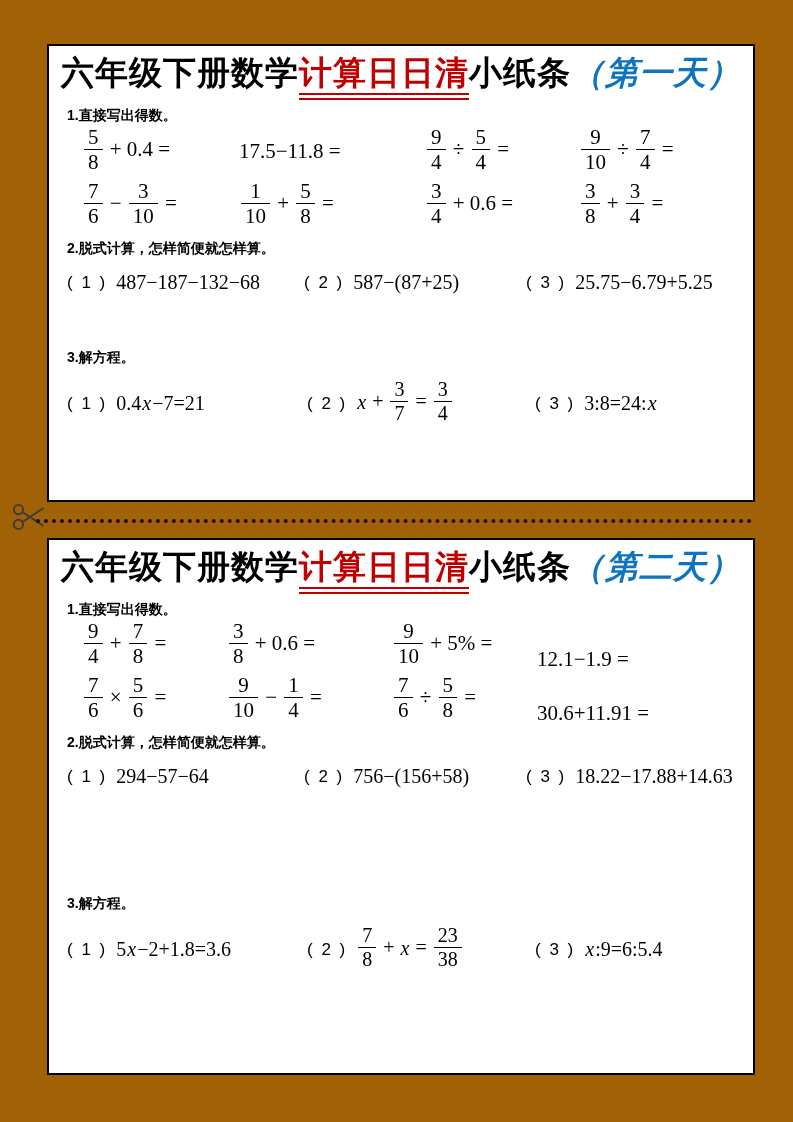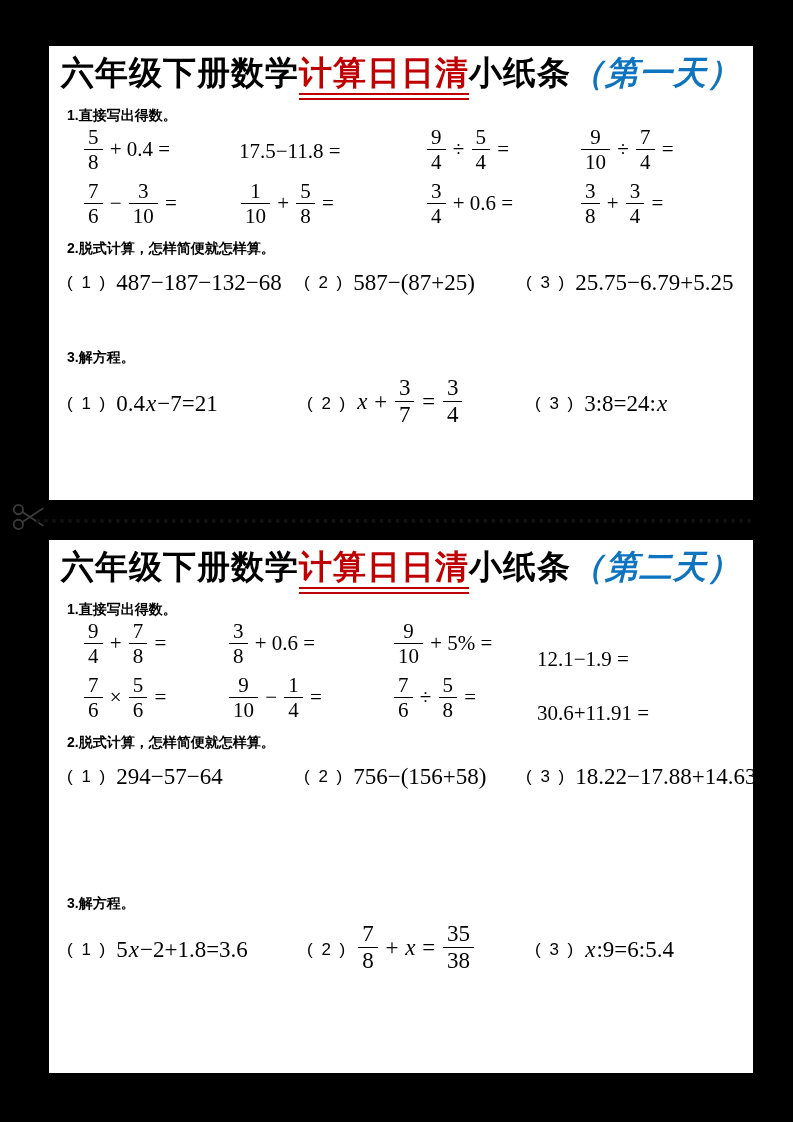--- a/index.html
+++ b/index.html
@@ -1,17 +1,17 @@
 <!DOCTYPE html>
 <html style="--red: #c00000; --blue: #0e74c0;"><head>
 <meta charset="utf-8">
 <style>
   html,body{margin:0;padding:0;background:#ffffff;}
   .canvas{
-    position:relative;width:793px;height:1122px;background:#000000;
+    position:relative;width:793px;height:1122px;background:#a16207;
     font-family:"Liberation Sans",sans-serif;color:#000;overflow:hidden;
   }
   .day-box{
     position:absolute;left:47px;width:708px;border:2px solid #000;
     box-sizing:border-box;background:#fff;
   }
   #day1-box{top:44px;height:458px;}
   #day2-box{top:538px;height:537px;}
 
   .title{
@@ -43,21 +43,21 @@
   .frac .den{display:block;line-height:1.08;padding:1px 4px 0;border-top:1.5px solid #000;}
   .var{font-style:italic;font-family:"Liberation Serif",serif;padding:0 1px;}
 
   .prob-row{display:grid;margin-left:18px;align-items:center;}
   .sec2-row{grid-template-columns:237px 222px auto;margin-top:3px;height:44px;}
   .sec3-row{grid-template-columns:240px 228px auto;height:74px;}
   .ws-gap-d1{margin-top:44px;}
   .ws-gap-d2{margin-top:96px;}
   .prob{display:flex;align-items:center;gap:9px;white-space:nowrap;}
   .prob .label{font-size:17px;letter-spacing:2px;}
-  .prob .expr{font-family:"Liberation Serif",serif;font-size:23px;}
+  .prob .expr{font-family:"Liberation Serif",serif;font-size:20px;}
 
   .divider{position:absolute;left:0;top:498px;width:793px;height:40px;}
   .scissors{position:absolute;left:11px;top:2px;}
   .dotline{
     position:absolute;left:36px;top:21px;width:716px;height:0;
     border-top:4px dotted #111;
   }
 </style>
 </head>
 <body>
@@ -163,21 +163,21 @@
     </div>
 
     <div class="sec-heading ws-gap-d2">3.解方程。</div>
     <div class="prob-row sec3-row">
       <span class="prob">
         <span class="label">( 1 )</span>
         <span class="expr">5<span class="var">x</span>−2+1.8=3.6</span>
       </span>
       <span class="prob">
         <span class="label">( 2 )</span>
-        <span class="expr"><span class="frac"><span class="num">7</span><span class="den">8</span></span> + <span class="var">x</span> = <span class="frac"><span class="num">35</span><span class="den">38</span></span></span>
+        <span class="expr"><span class="frac"><span class="num">7</span><span class="den">8</span></span> + <span class="var">x</span> = <span class="frac"><span class="num">23</span><span class="den">38</span></span></span>
       </span>
       <span class="prob">
         <span class="label">( 3 )</span>
         <span class="expr"><span class="var">x</span>:9=6:5.4</span>
       </span>
     </div>
   </div>
 
 </div>
 

